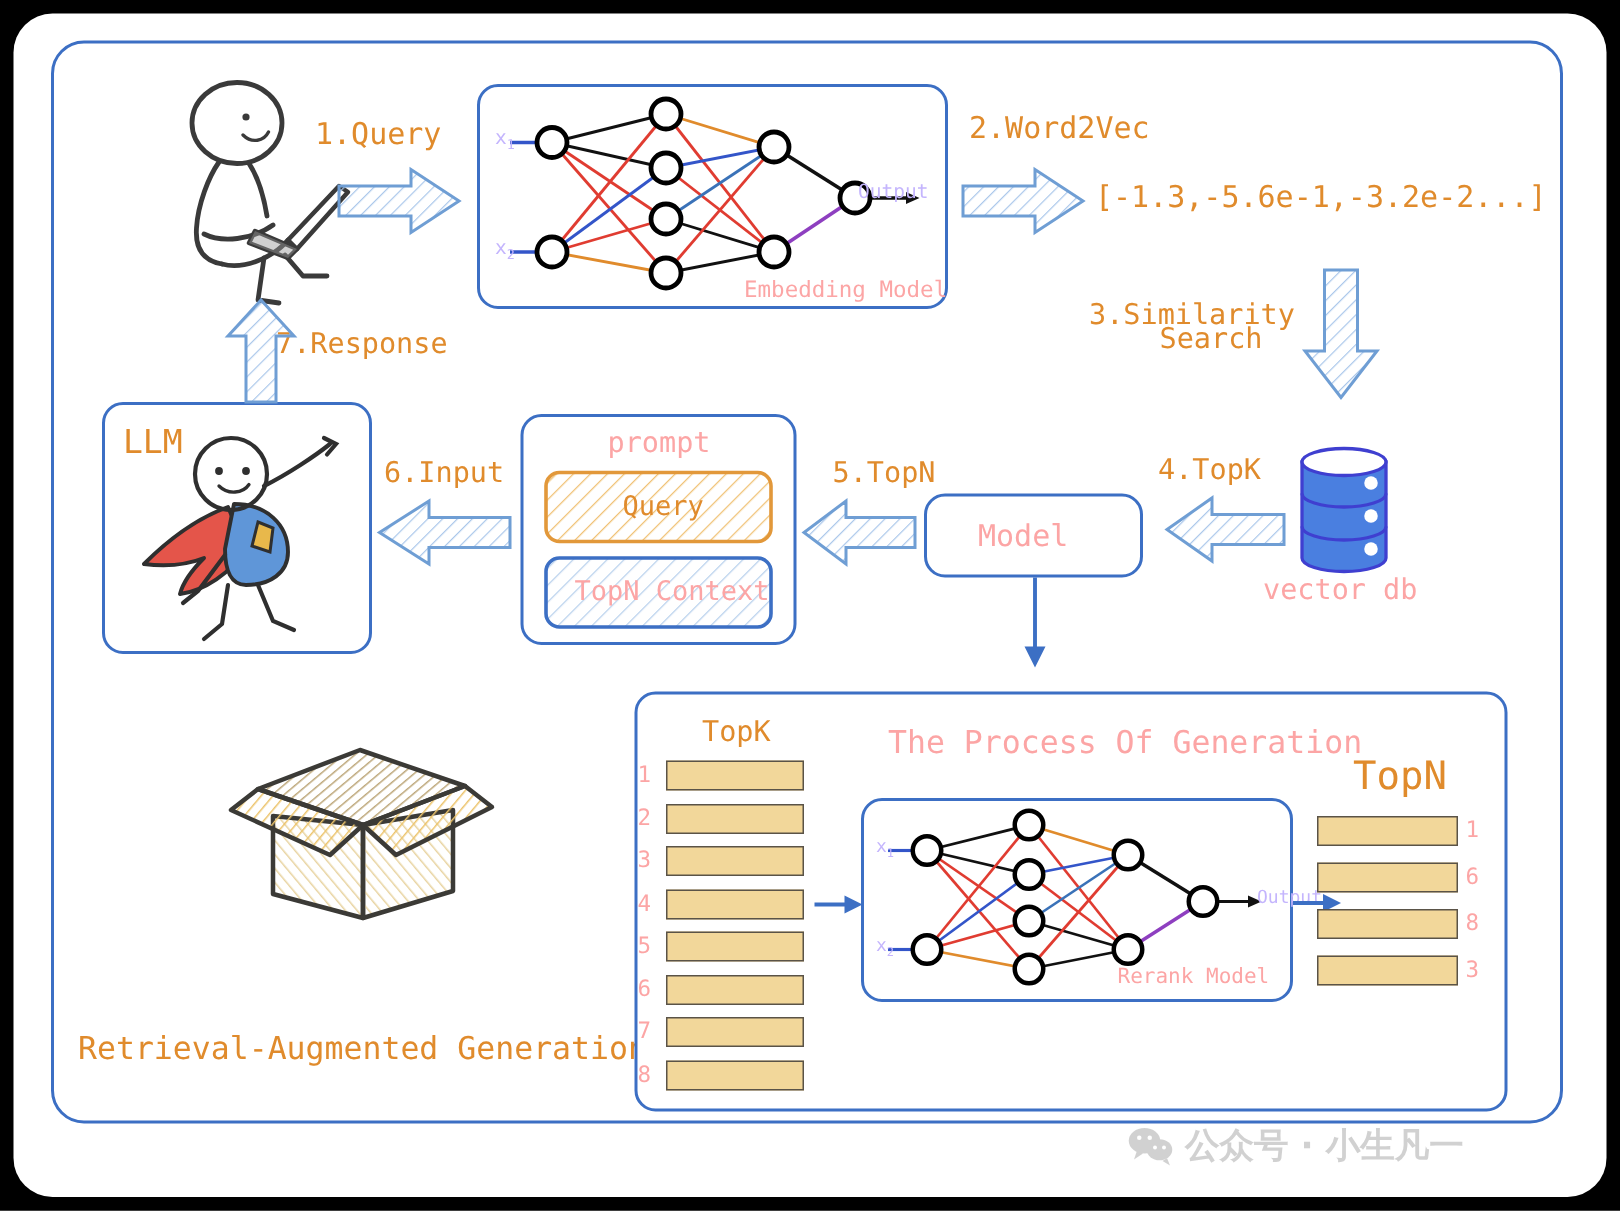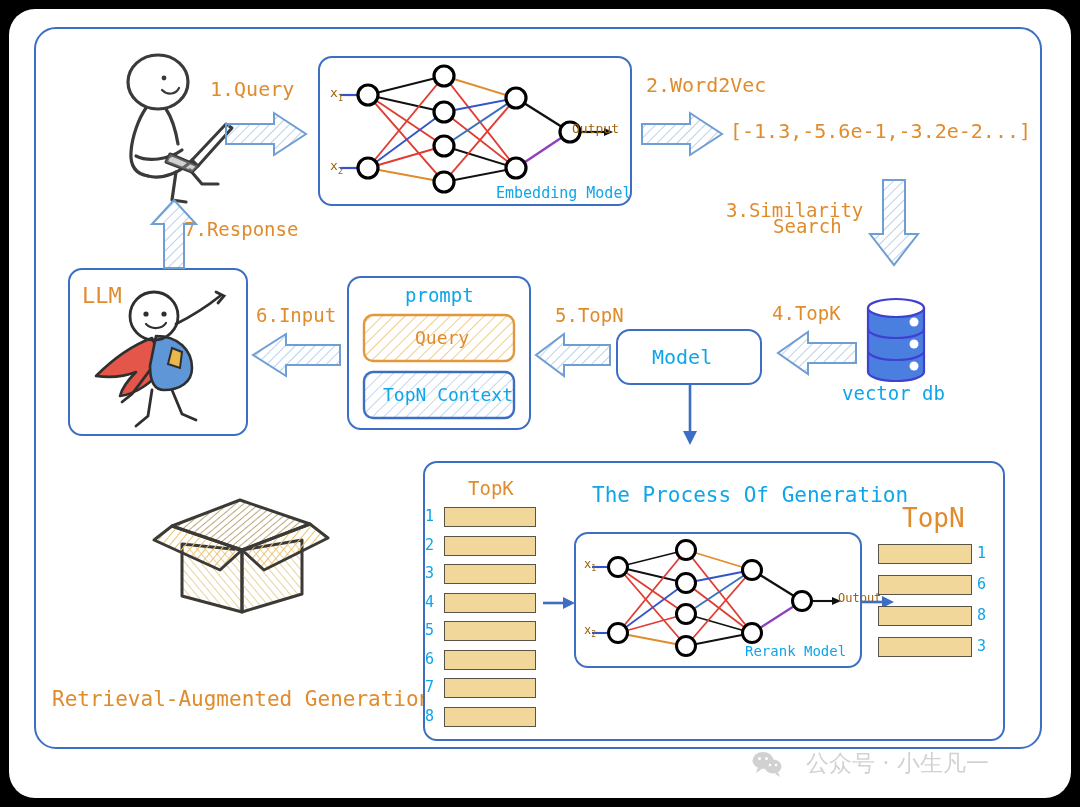--- a/index.html
+++ b/index.html
@@ -3,29 +3,29 @@
 <meta charset="utf-8">
 <style>
   html,body{margin:0;padding:0;background:#000;}
   body{width:1080px;height:807px;overflow:hidden;font-family:"DejaVu Sans Mono",monospace;}
   #stage{position:relative;width:1080px;height:604px;background:#000;}
   .card{position:absolute;left:9px;top:9px;width:1062px;height:789px;background:#fff;border-radius:26px;}
   .innerframe{position:absolute;left:34px;top:27px;width:1008px;height:722px;border:2.2px solid #3c6fc4;border-radius:22px;box-sizing:border-box;}
 
   .txt{position:absolute;white-space:pre;line-height:1.15;}
   .orange{color:#e08b2c;}
-  .blue{color:#0ea5e9;}
-  .dark{color:#a16207;}
+  .blue{color:#fca5a5;}
+  .dark{color:#c4b5fd;}
 
   
   .bbox{position:absolute;border:2.4px solid #3c6fc4;border-radius:14px;background:#fff;box-sizing:border-box;}
 
   svg{overflow:visible;}
   .abs{position:absolute;}
-  .wm{position:absolute;display:flex;align-items:center;gap:24px;opacity:.30;}
+  .wm{position:absolute;display:flex;align-items:center;gap:8px;opacity:.30;font-weight:bold;}
   .wm-txt{font-family:"DejaVu Sans",sans-serif;font-size:23px;color:#6b6b6b;white-space:pre;}
 </style>
 </head>
 <body>
 
 <div id="stage">
   <div class="card"></div>
   <div class="innerframe"></div>
 
   <svg class="abs" style="left:106px;top:52px;" width="130" height="160" viewBox="0 0 130 160">

